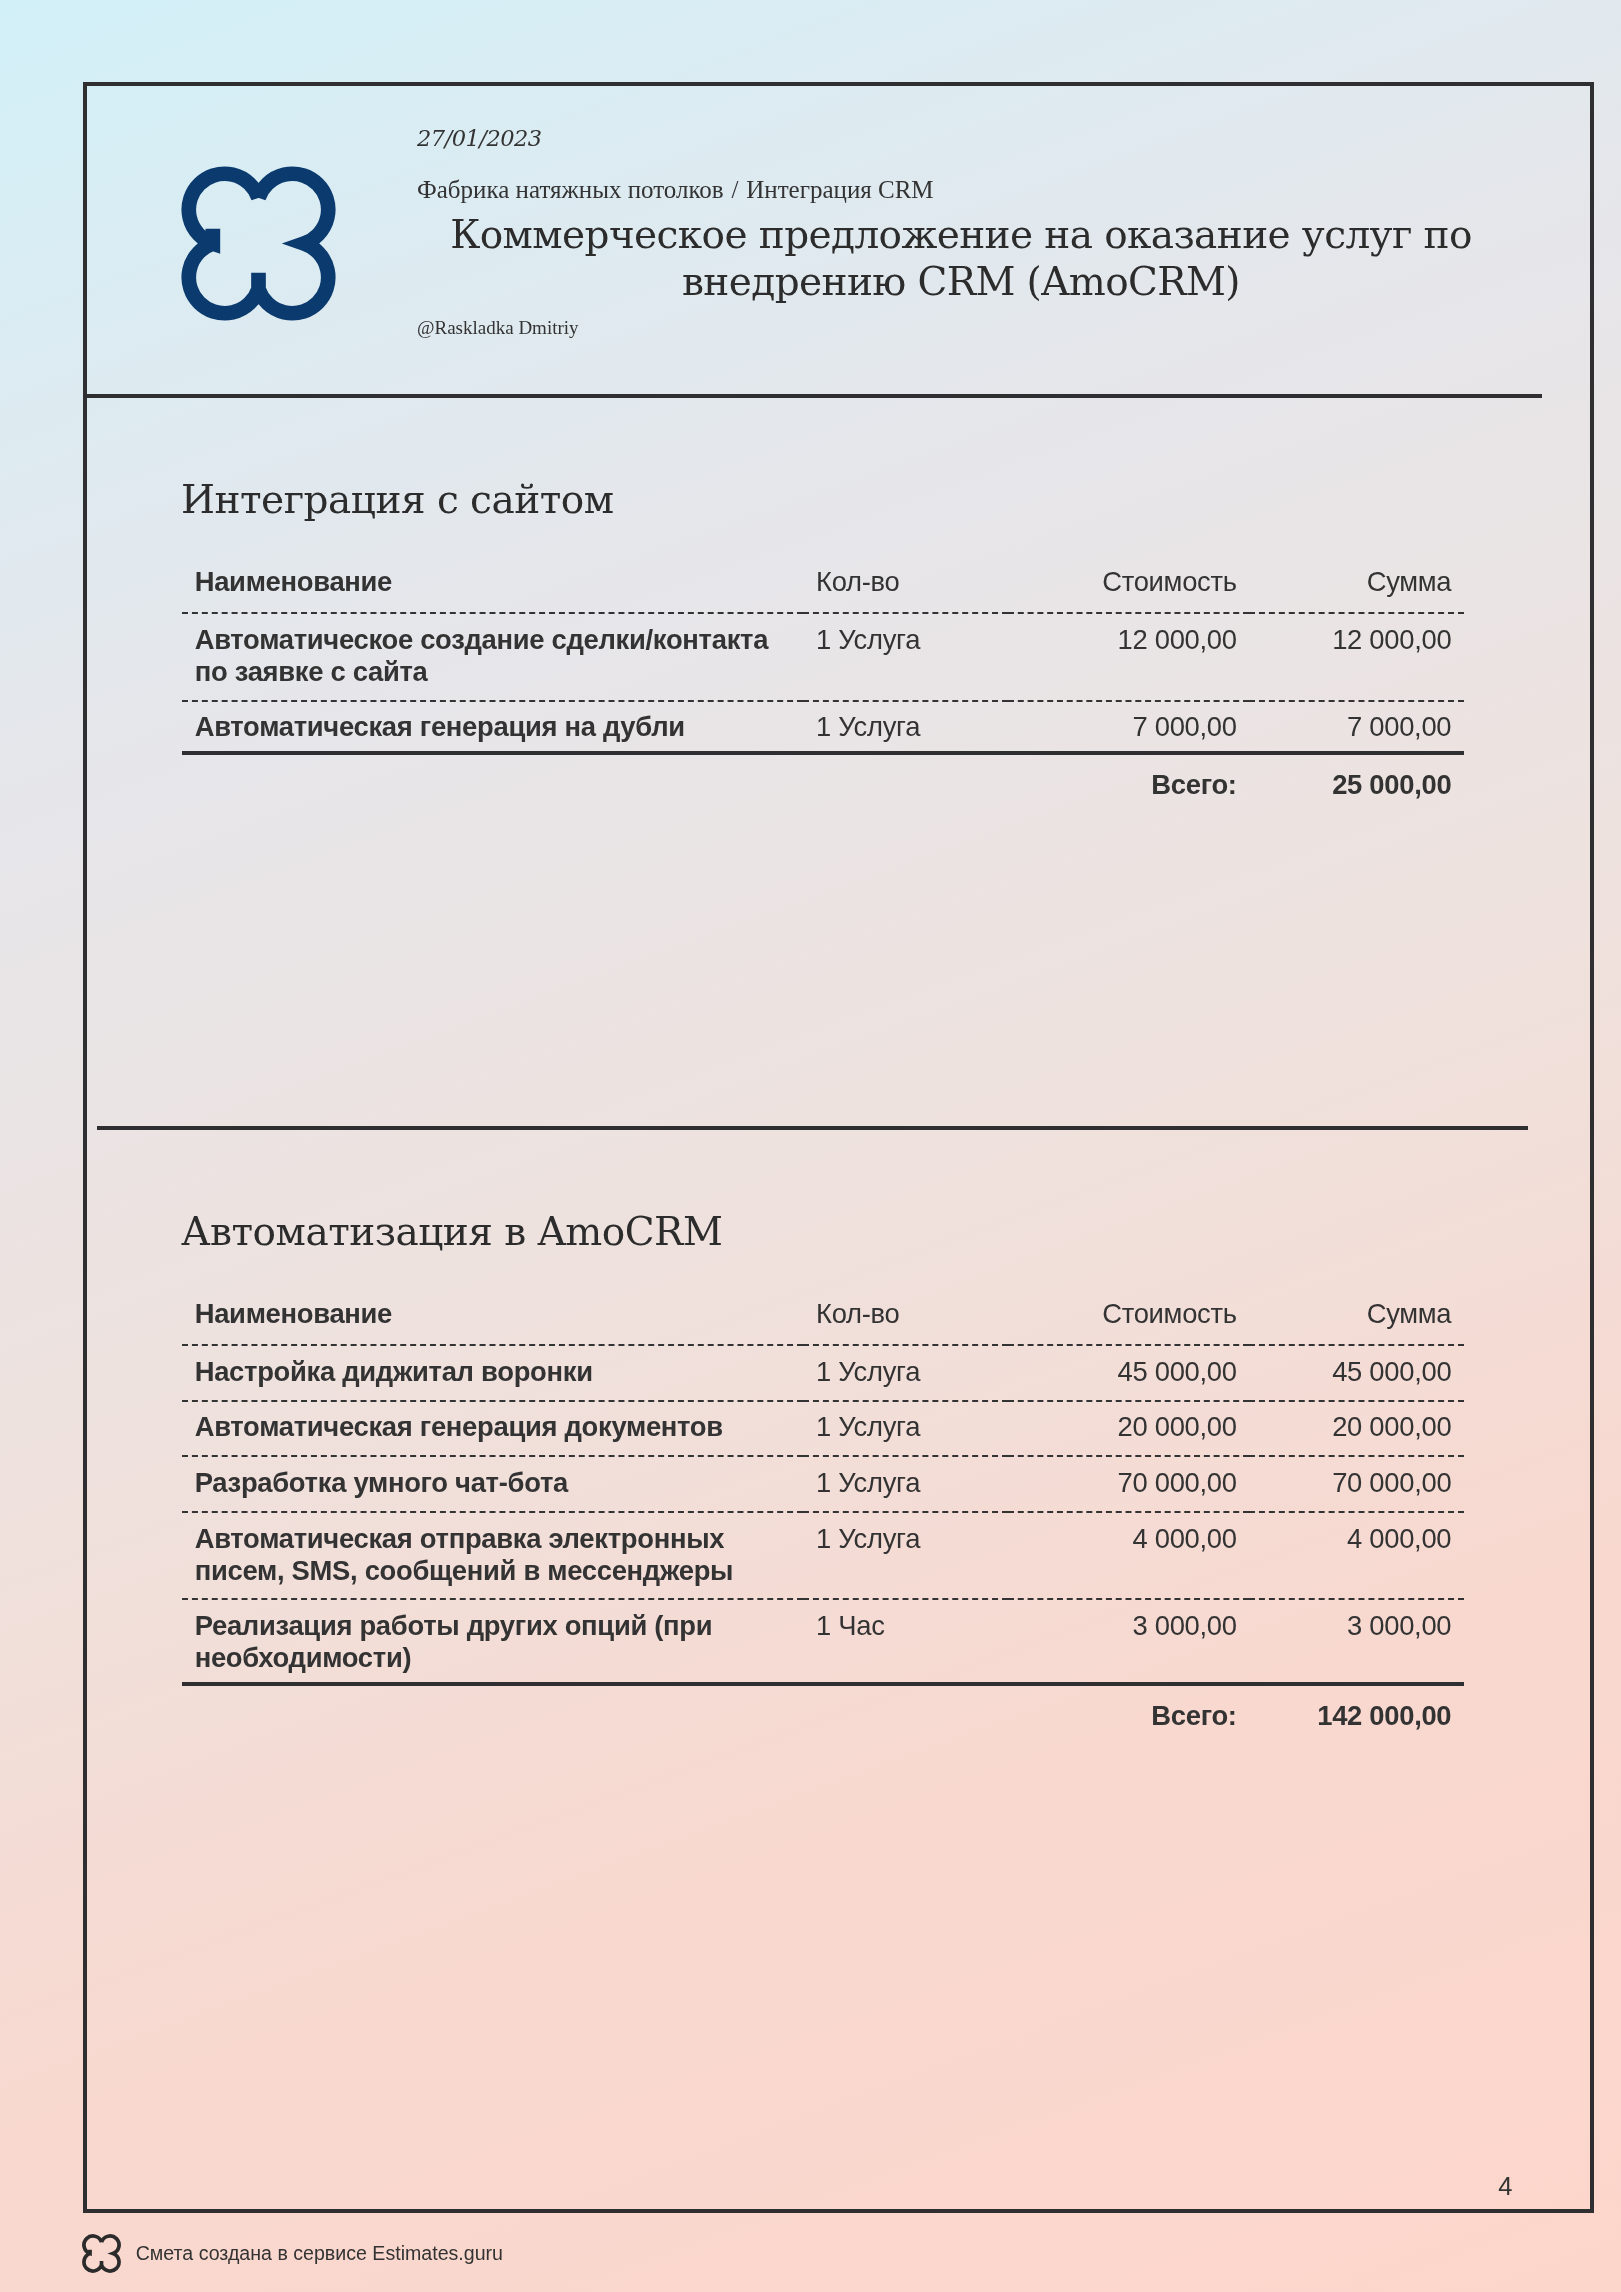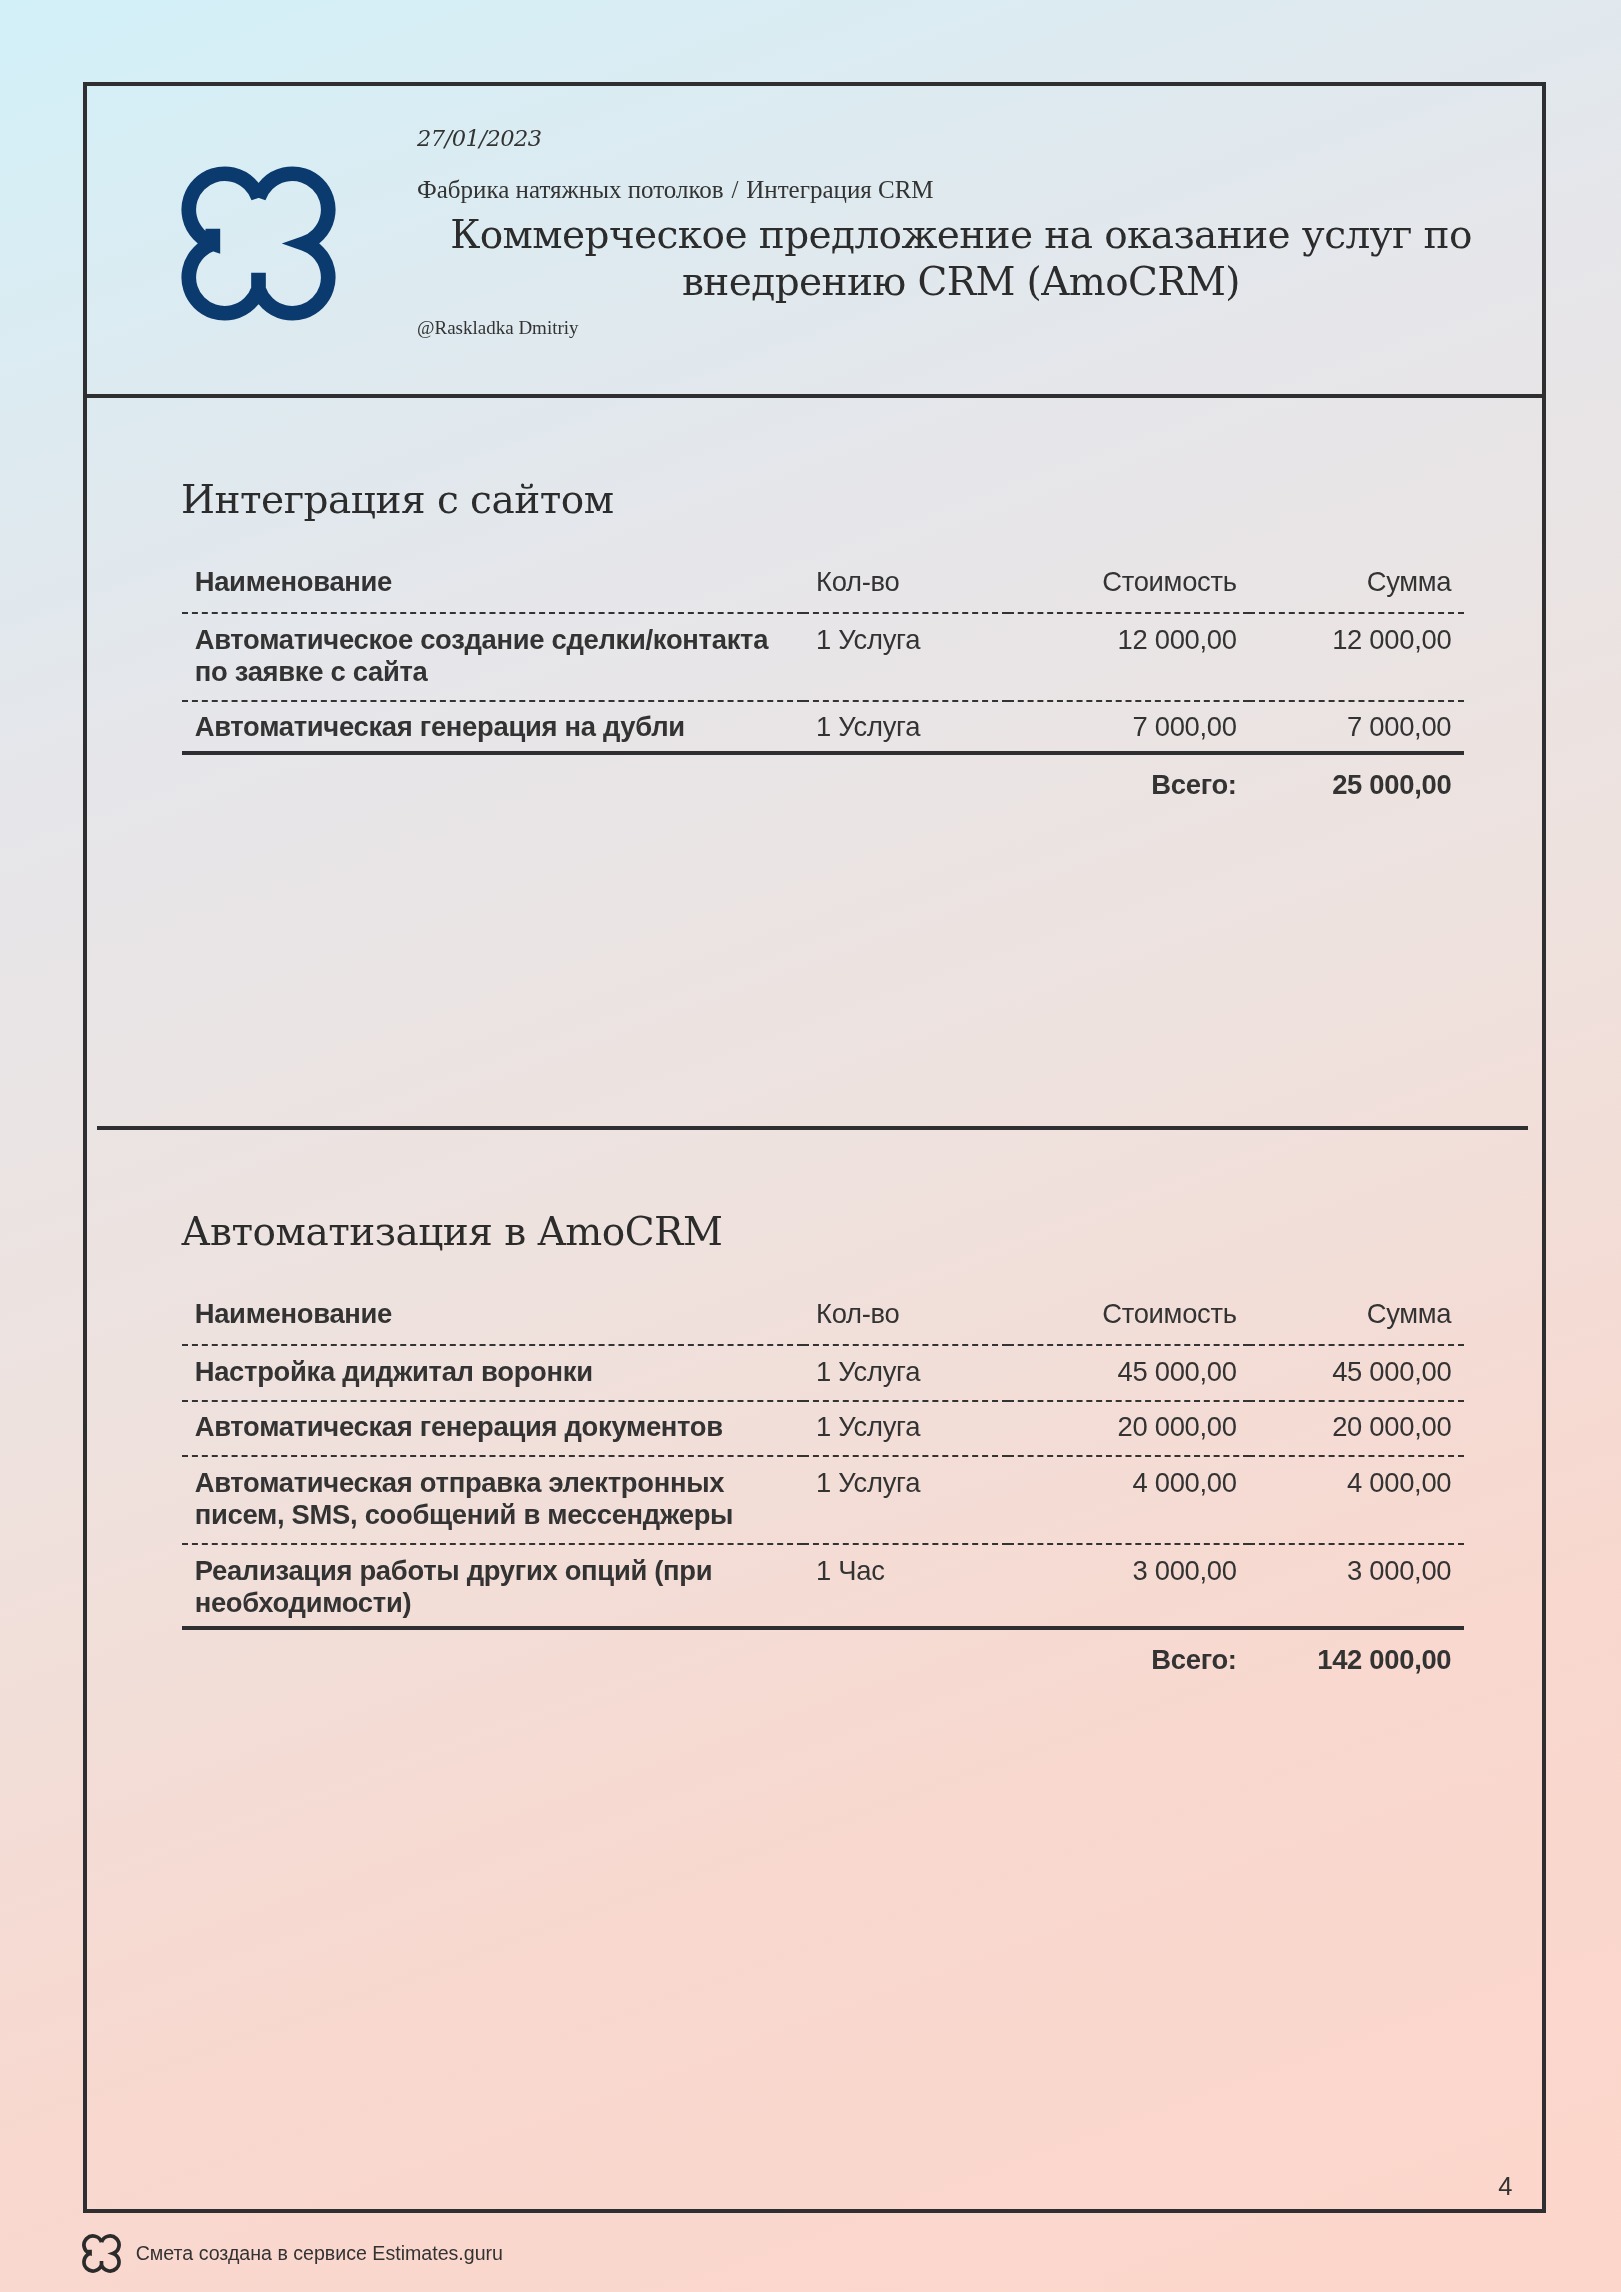--- a/index.html
+++ b/index.html
@@ -13,20 +13,21 @@
       color: #2e2e2e;
     }
     .frame {
       position: absolute;
       left: 83px;
       top: 82px;
       width: 1455px;
       height: 2123px;
       border: 4.9px solid #2f2f31;
       box-sizing: content-box;
+      padding-left: 48px;
     }
     .header {
       position: absolute;
       left: 0; top: 0;
       width: 1455px;
       height: 308px;
       border-bottom: 4.9px solid #2f2f31;
     }
     .logo {
       position: absolute;
@@ -218,20 +219,26 @@
           <td class="c-price">45 000,00</td>
           <td class="c-sum">45 000,00</td>
         </tr>
         <tr>
           <td class="c-name">Автоматическая генерация документов</td>
           <td class="c-qty">1 Услуга</td>
           <td class="c-price">20 000,00</td>
           <td class="c-sum">20 000,00</td>
         </tr>
         <tr>
+          <td class="c-name">Разработка умного чат-бота</td>
+          <td class="c-qty">1 Услуга</td>
+          <td class="c-price">70 000,00</td>
+          <td class="c-sum">70 000,00</td>
+        </tr>
+        <tr>
           <td class="c-name">Автоматическая отправка электронных писем, SMS, сообщений в мессенджеры</td>
           <td class="c-qty">1 Услуга</td>
           <td class="c-price">4 000,00</td>
           <td class="c-sum">4 000,00</td>
         </tr>
         <tr class="last">
           <td class="c-name">Реализация работы других опций (при необходимости)</td>
           <td class="c-qty">1 Час</td>
           <td class="c-price">3 000,00</td>
           <td class="c-sum">3 000,00</td>

